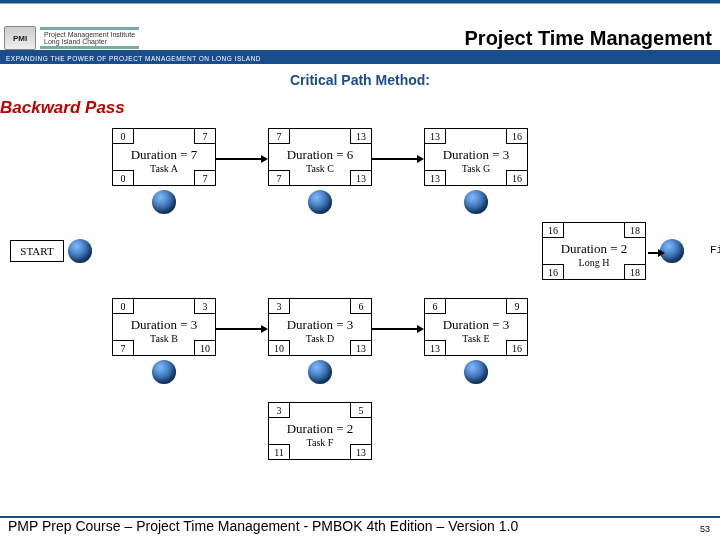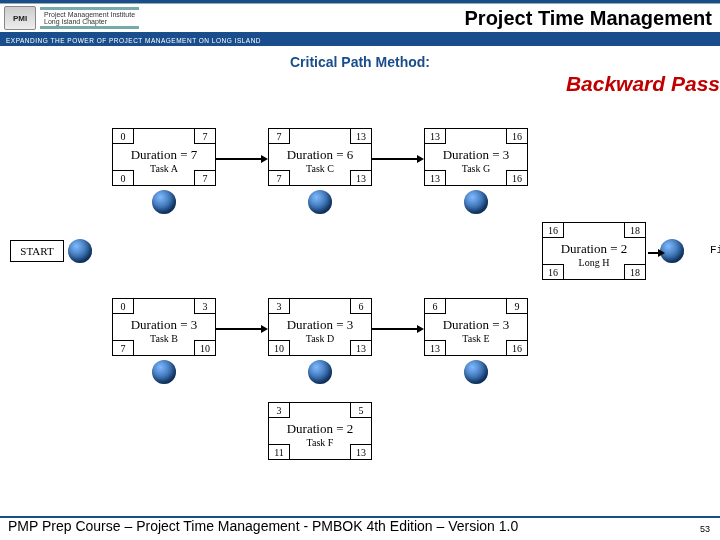--- a/index.html
+++ b/index.html
@@ -1,26 +1,26 @@
 <!DOCTYPE html>
 <html><head>
 <meta charset="utf-8">
 <style>
   * { box-sizing: border-box; margin: 0; padding: 0; }
   body { width: 720px; height: 540px; font-family: Verdana, Arial, sans-serif; background: #fff; position: relative; }
   .topbar { height: 4px; background: #1a4d8c; border-bottom: 1px solid #9aa; }
-  .header { display: flex; align-items: center; justify-content: space-between; height: 28px; padding: 0 8px 0 4px; }
+  .header { display: flex; align-items: flex-end; justify-content: space-between; height: 46px; padding: 0 8px 0 4px; }
   .logo { display:flex; align-items:center; gap:4px; }
   .logo-badge { width: 32px; height: 24px; background: linear-gradient(#ccc,#eee); border:1px solid #888; border-radius:2px; display:flex; align-items:center; justify-content:center; font-size:8px; font-weight:bold; color:#222; }
   .logo-text { display:flex; flex-direction:column; font-size:7px; color:#333; border-top:3px solid #7aa; border-bottom:3px solid #7aa; padding:1px 4px; }
   .title { font-size: 20px; font-weight: bold; color:#000; }
   .hr1 { height:3px; background:#1a4d8c; }
   .tagline { font-size:6.5px; color:#fff; background:#1a4d8c; padding:2px 6px; letter-spacing:0.5px; }
   .sub1 { text-align:center; font-size:14px; font-weight:bold; color:#1a4d8c; margin-top:8px; }
-  .sub2 { text-align:right; font-size:21px; font-weight:bold; font-style:italic; color:#c00000; margin-top:2px; }
+  .sub2 { text-align:left; font-size:17px; font-weight:bold; font-style:italic; color:#c00000; margin-top:10px; }
 
   .stage { position:absolute; left:0; top:120px; width:720px; height:360px; }
 
   .node { position:absolute; border:1.5px solid #000; width:104px; height:58px; background:#fff; font-size:10px; font-family: "Times New Roman", serif; }
   .node .cell { position:absolute; width:22px; height:16px; border:1px solid #000; text-align:center; line-height:15px; font-size:10px; }
   .node .tl { left:-1px; top:-1px; }
   .node .tr { right:-1px; top:-1px; }
   .node .bl { left:-1px; bottom:-1px; }
   .node .br { right:-1px; bottom:-1px; }
   .node .dur { text-align:center; padding-top:18px; font-size:13px; }

